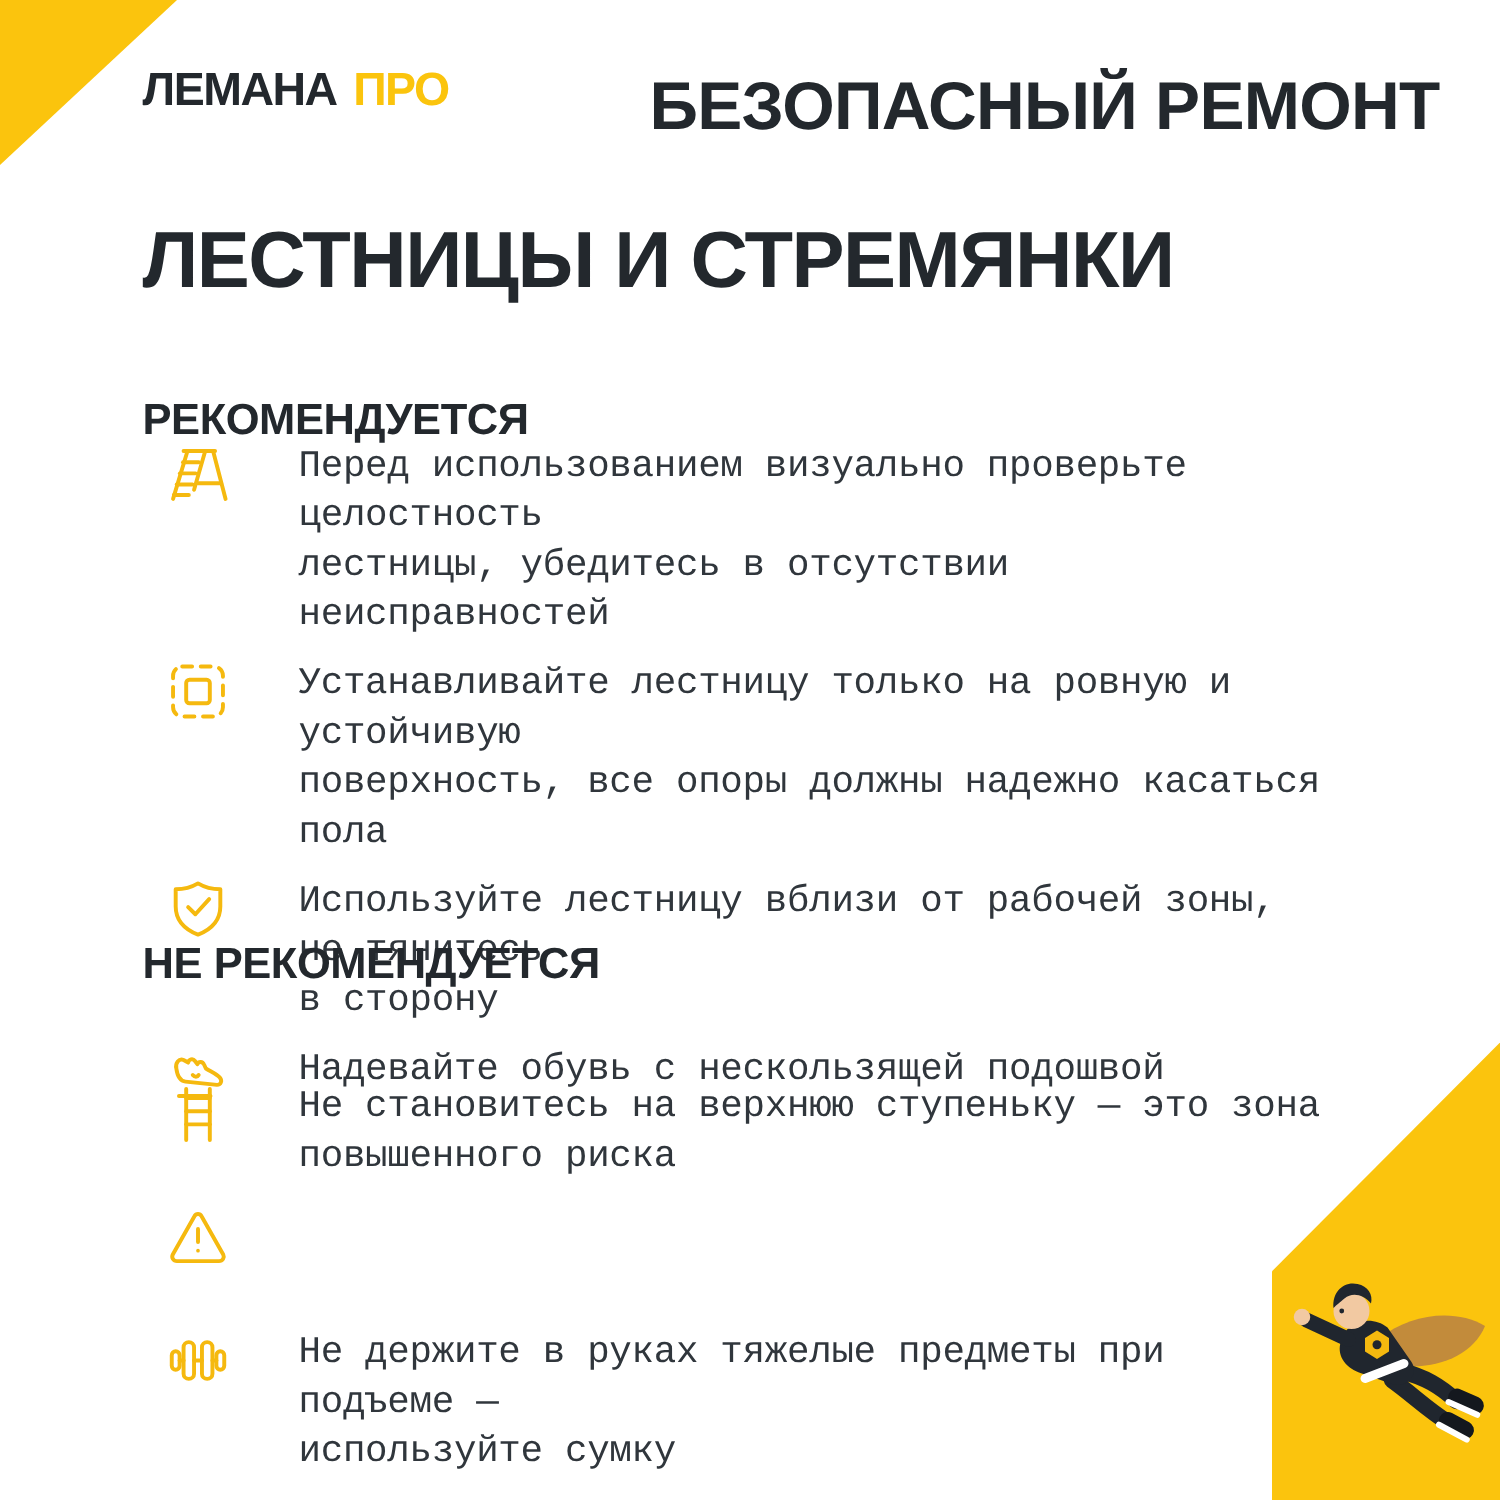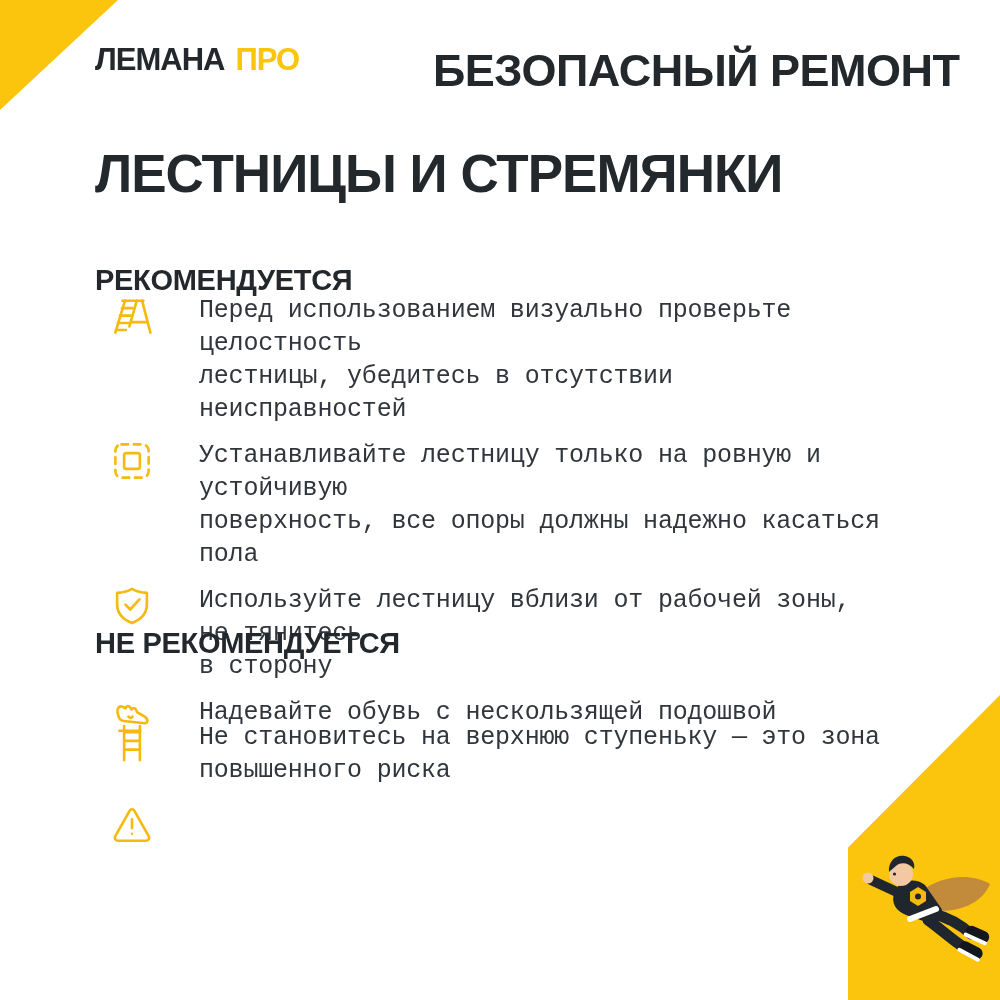--- a/index.html
+++ b/index.html
@@ -121,20 +121,35 @@
     </li>
     <li class="item">
       <span class="icon-box">
         <svg width="42" height="42" viewBox="0 0 48 48" fill="none" stroke="#F5B90F" stroke-width="3" stroke-linecap="round" stroke-linejoin="round">
           <path d="M21.4 7.6 C22.5 5.5 25.5 5.5 26.6 7.6 L43.2 36.9 C44.4 39.4 42.8 42 40 42 L8 42 C5.2 42 3.6 39.4 4.8 36.9 Z"></path>
           <path d="M24 17.5 V27.5"></path>
           <circle cx="24" cy="34" r="1.4" fill="#F5B90F" stroke="none"></circle>
         </svg>
       </span>
     </li>
+    <li class="item">
+      <span class="icon-box">
+        <svg width="42" height="42" viewBox="0 0 48 48" fill="none" stroke="#F5B90F" stroke-width="3" stroke-linecap="round" stroke-linejoin="round">
+          <rect x="13" y="10" width="8" height="28" rx="4"></rect>
+          <rect x="27" y="10" width="8" height="28" rx="4"></rect>
+          <rect x="4" y="17" width="6" height="14" rx="3"></rect>
+          <rect x="38" y="17" width="6" height="14" rx="3"></rect>
+          <path d="M21 24 H27"></path>
+            <path d="M10 24 H13"></path>
+            <path d="M35 24 H38"></path>
+        </svg>
+      </span>
+      <p class="item-text">Не держите в руках тяжелые предметы при подъеме —
+используйте сумку</p>
+    </li>
   </ul>
 
   <div class="corner-br"></div>
 
   <svg class="hero" viewBox="0 0 140 128">
 
     <path d="M62 44 C82 28 112 24 132 36 C124 56 98 66 74 62 Z" fill="#C28B3B"></path>
 
     <path d="M76 66 C92 70 102 76 113 86" stroke="#20262E" stroke-width="11" fill="none" stroke-linecap="round"></path>
     <path d="M70 72 C84 82 94 92 107 100" stroke="#20262E" stroke-width="11" fill="none" stroke-linecap="round"></path>

